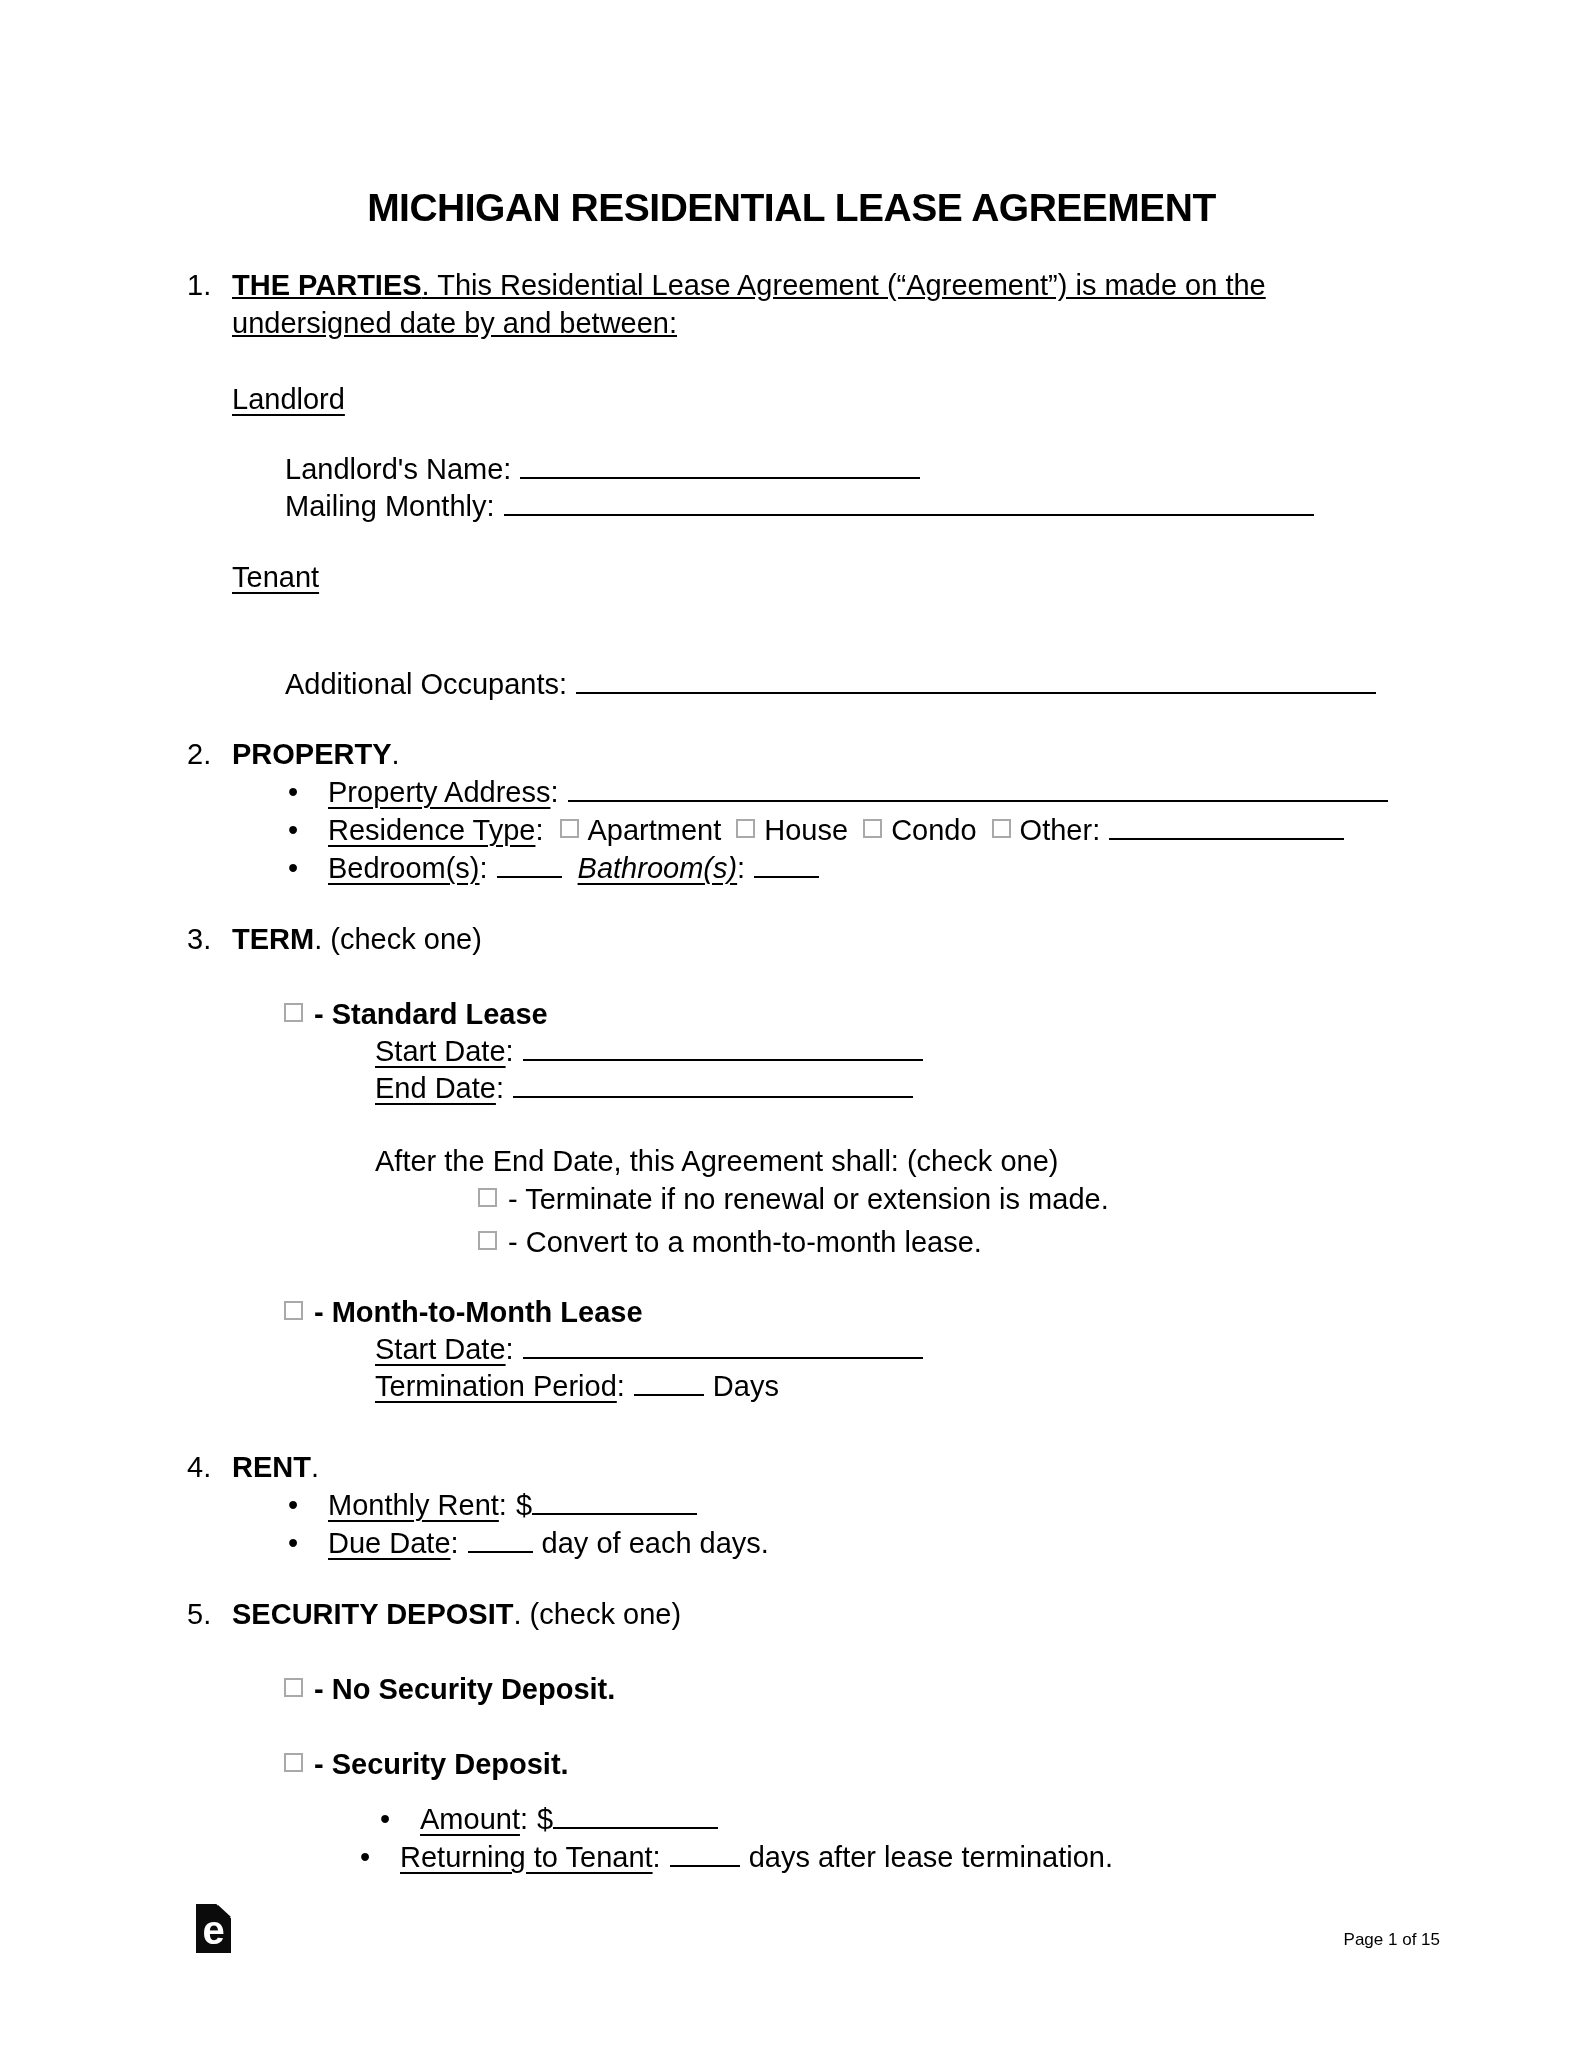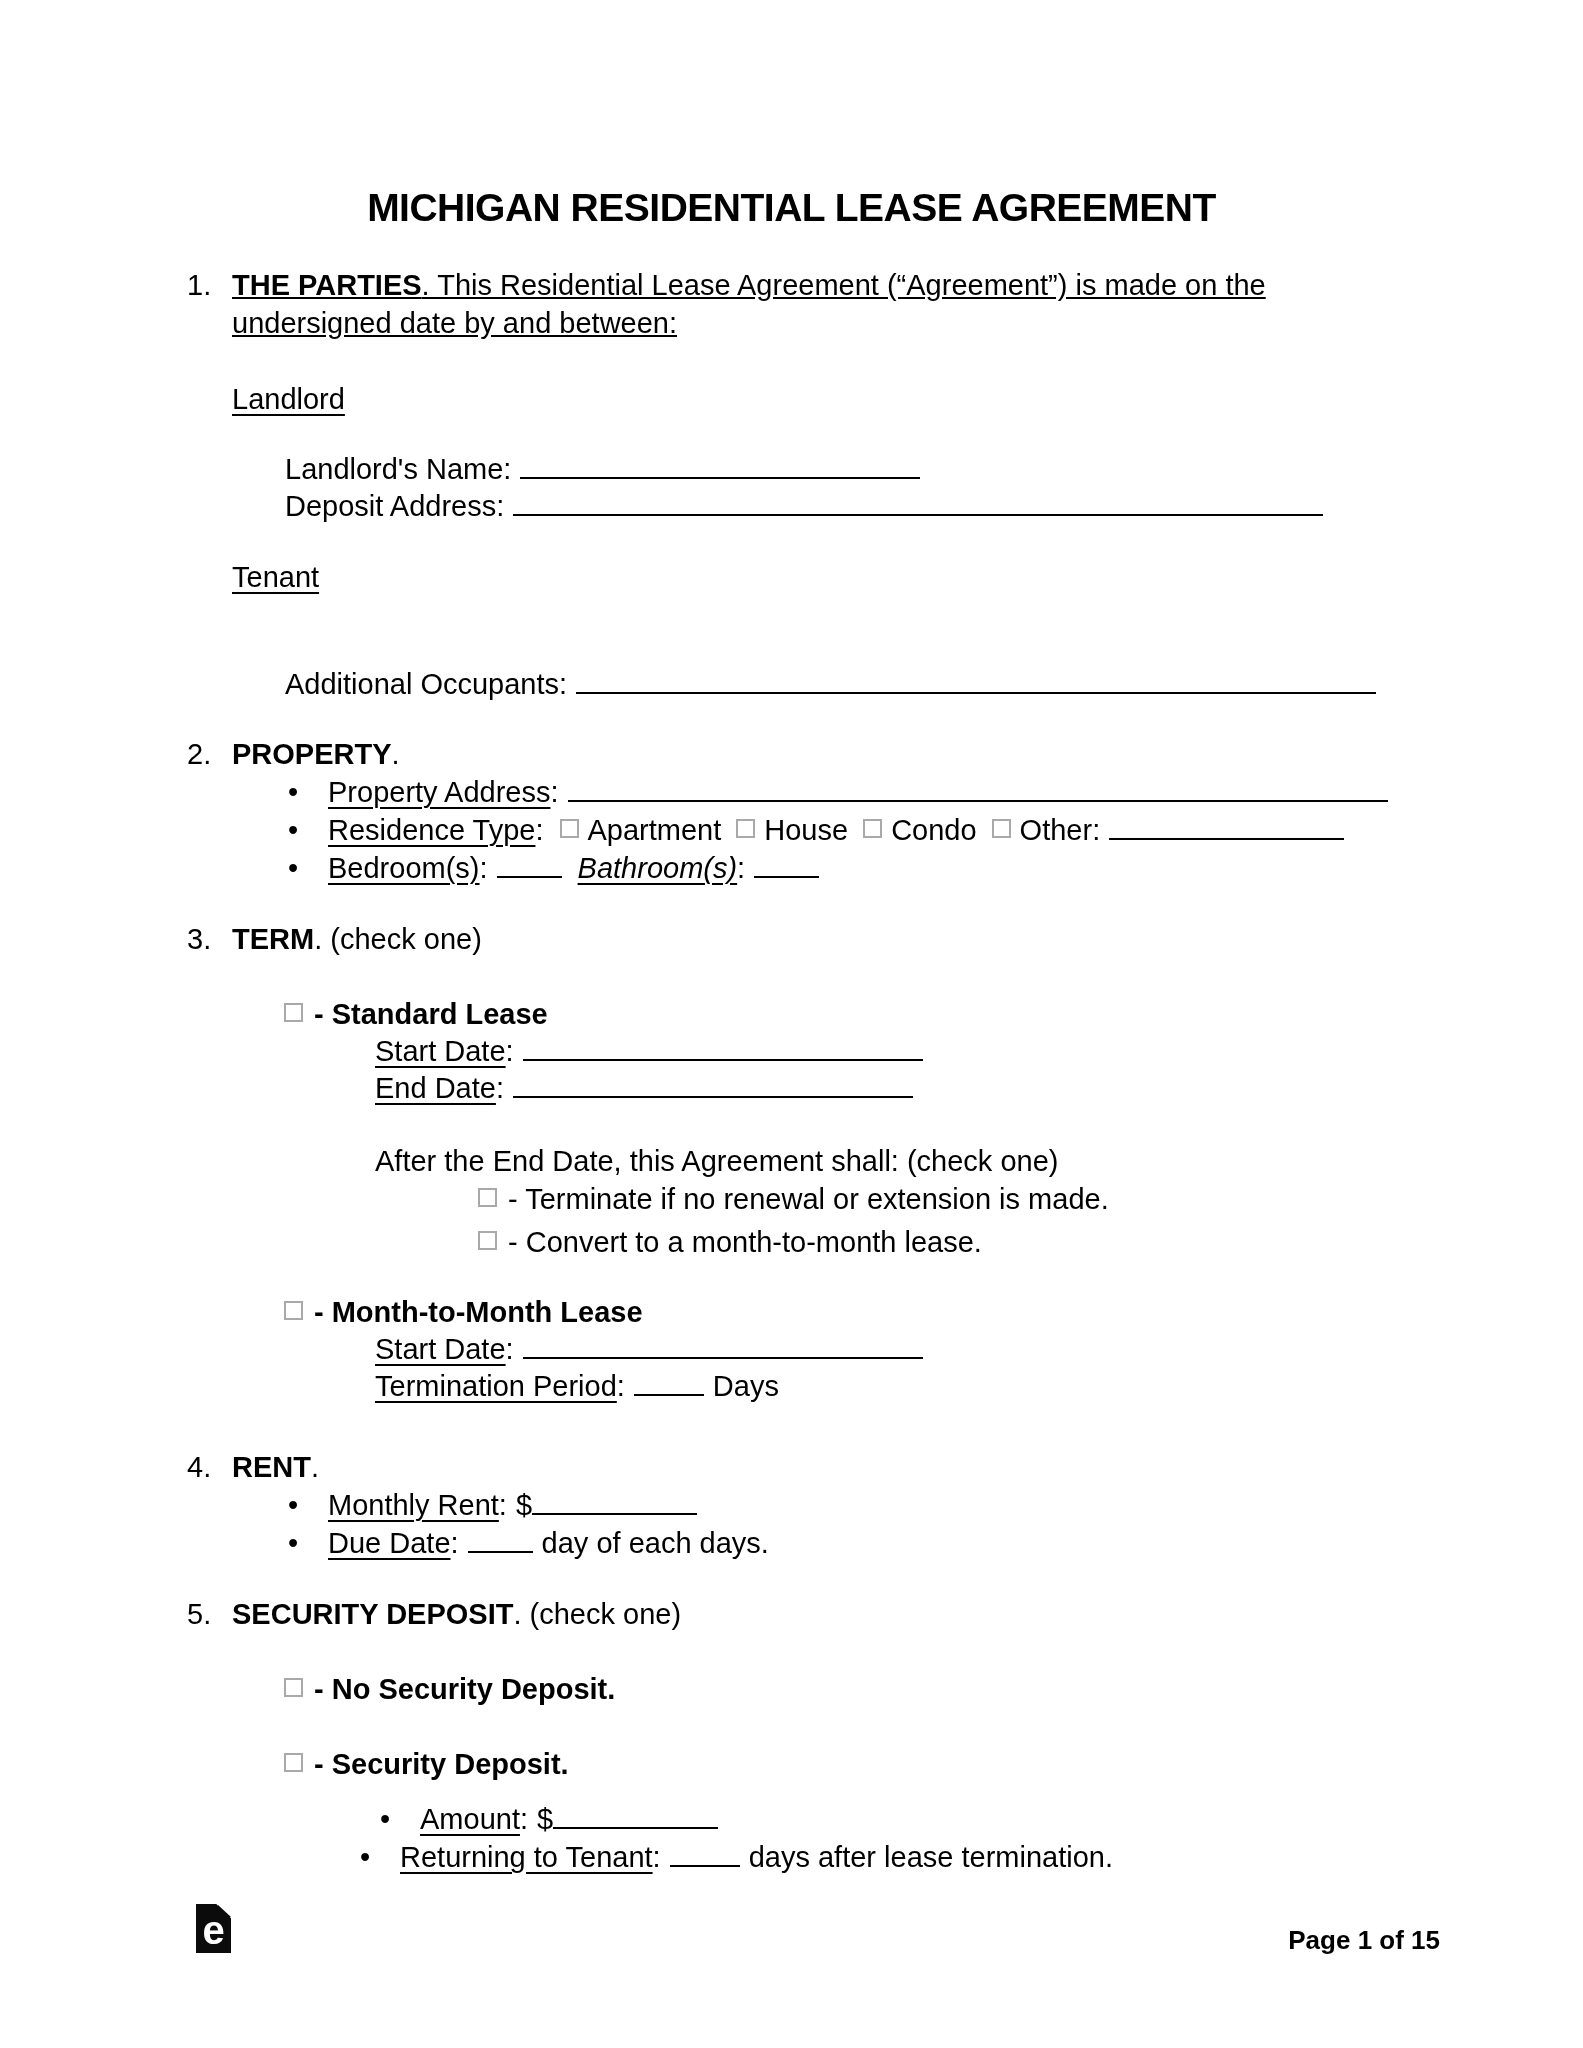--- a/index.html
+++ b/index.html
@@ -25,37 +25,37 @@
   
   .logo{position:absolute;left:196px;top:1904px;width:35px;height:49px;}
   .logo .sheet{position:absolute;left:0;top:0;width:35px;height:49px;background:#0b0b0b;
     -webkit-clip-path:polygon(0 0,58% 0,100% 29%,100% 100%,0 100%);
     clip-path:polygon(0 0,58% 0,100% 29%,100% 100%,0 100%);}
   .logo .fold{position:absolute;top:1px;right:0;width:13px;height:12px;background:#0b0b0b;
     -webkit-clip-path:polygon(0 0,100% 100%,0 100%);
     clip-path:polygon(0 0,100% 100%,0 100%);}
   .logo .letter{position:absolute;left:6px;top:14px;width:23px;color:#fff;font-weight:bold;
     font-size:40px;line-height:24px;text-align:center;}
-  .pageno{position:absolute;top:1924px;right:143px;font-size:26px;line-height:32px;white-space:nowrap;font-weight:bold;}
+  .pageno{position:absolute;top:1924px;right:143px;font-size:17px;line-height:32px;white-space:nowrap;}
 </style>
 </head>
 <body>
 
 <div class="page">
 
   <div class="ln title" style="top:186px">MICHIGAN RESIDENTIAL LEASE AGREEMENT</div>
 
   <div class="ln" style="left:187px;top:266px;line-height:38px">1.</div>
   <div class="para" style="left:232px;top:266px;width:1135px"><span class="b">THE PARTIES</span><span>. This Residential Lease Agreement (“Agreement”) is made on the undersigned date by and between:</span></div>
 
   <div class="ln" style="left:232px;top:381px"><span class="u">Landlord</span></div>
 
   <div class="ln" style="left:285px;top:451px"><span>Landlord's Name</span><span>:</span><span class="blank" style="width:400px"></span></div>
 
-  <div class="ln" style="left:285px;top:488px"><span>Deposit Address</span><span>:</span><span class="blank" style="width:810px"></span></div>
+  <div class="ln" style="left:285px;top:488px"><span>Mailing Monthly</span><span>:</span><span class="blank" style="width:810px"></span></div>
 
   <div class="ln" style="left:232px;top:559px"><span class="u">Tenant</span></div>
 
 
   <div class="ln" style="left:285px;top:666px"><span>Additional Occupants</span><span>:</span><span class="blank" style="width:800px"></span></div>
 
   <div class="ln" style="left:187px;top:736px">2.</div>
   <div class="ln" style="left:232px;top:736px"><span class="b">PROPERTY</span><span>.</span></div>
 
   <div class="ln" style="left:288px;top:774px"><span class="bullet">•</span><span class="u">Property Address</span><span>:</span><span class="blank" style="width:820px"></span></div>

